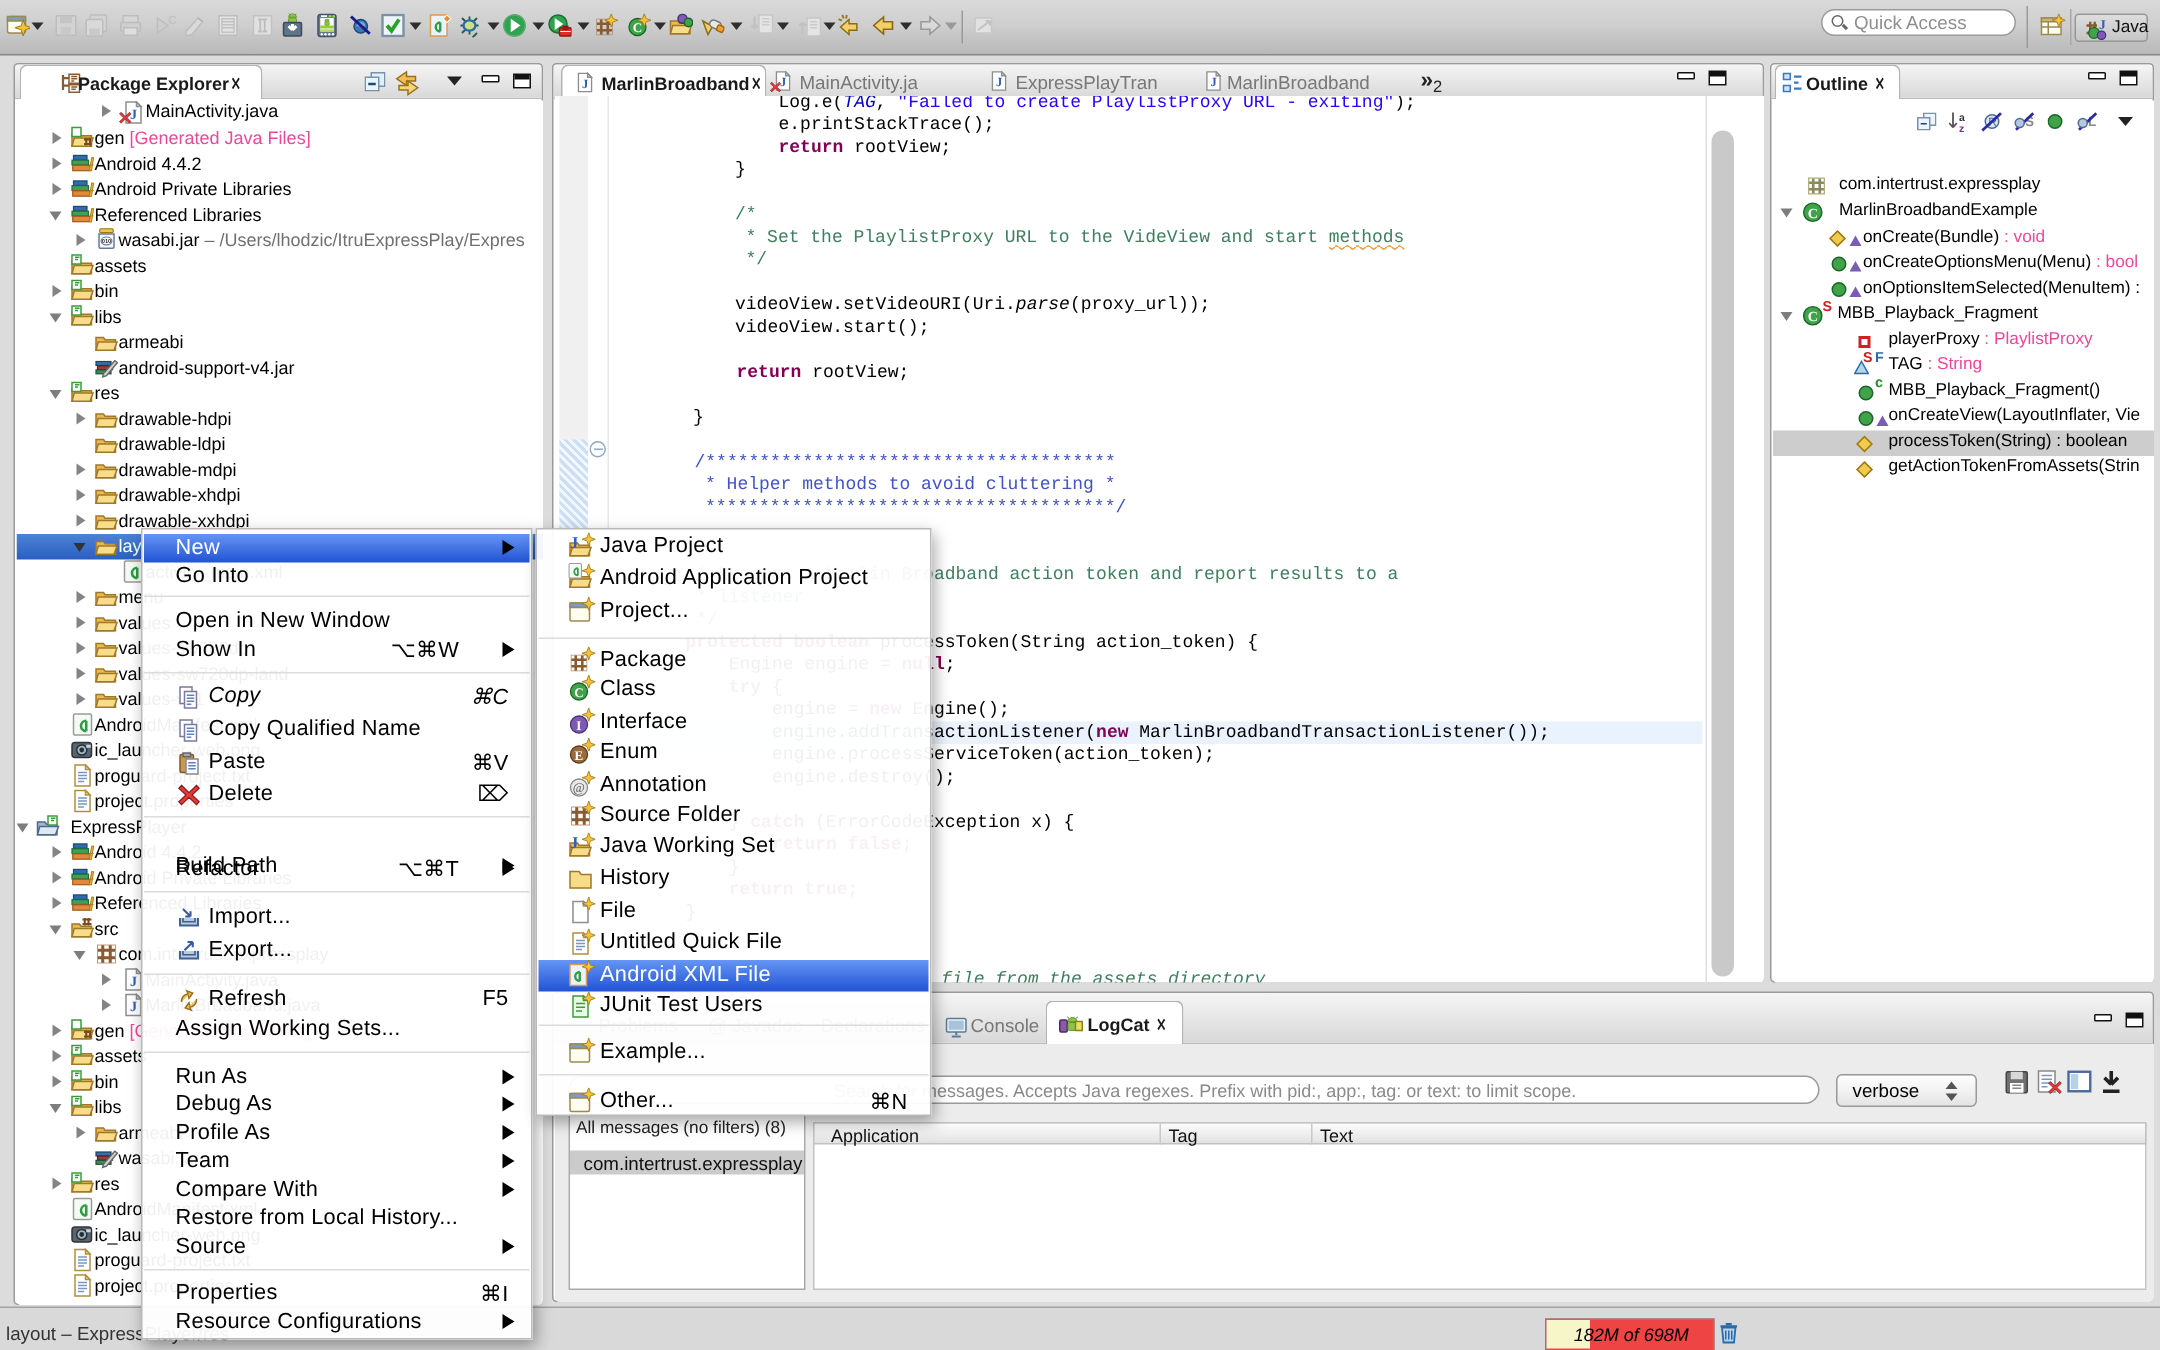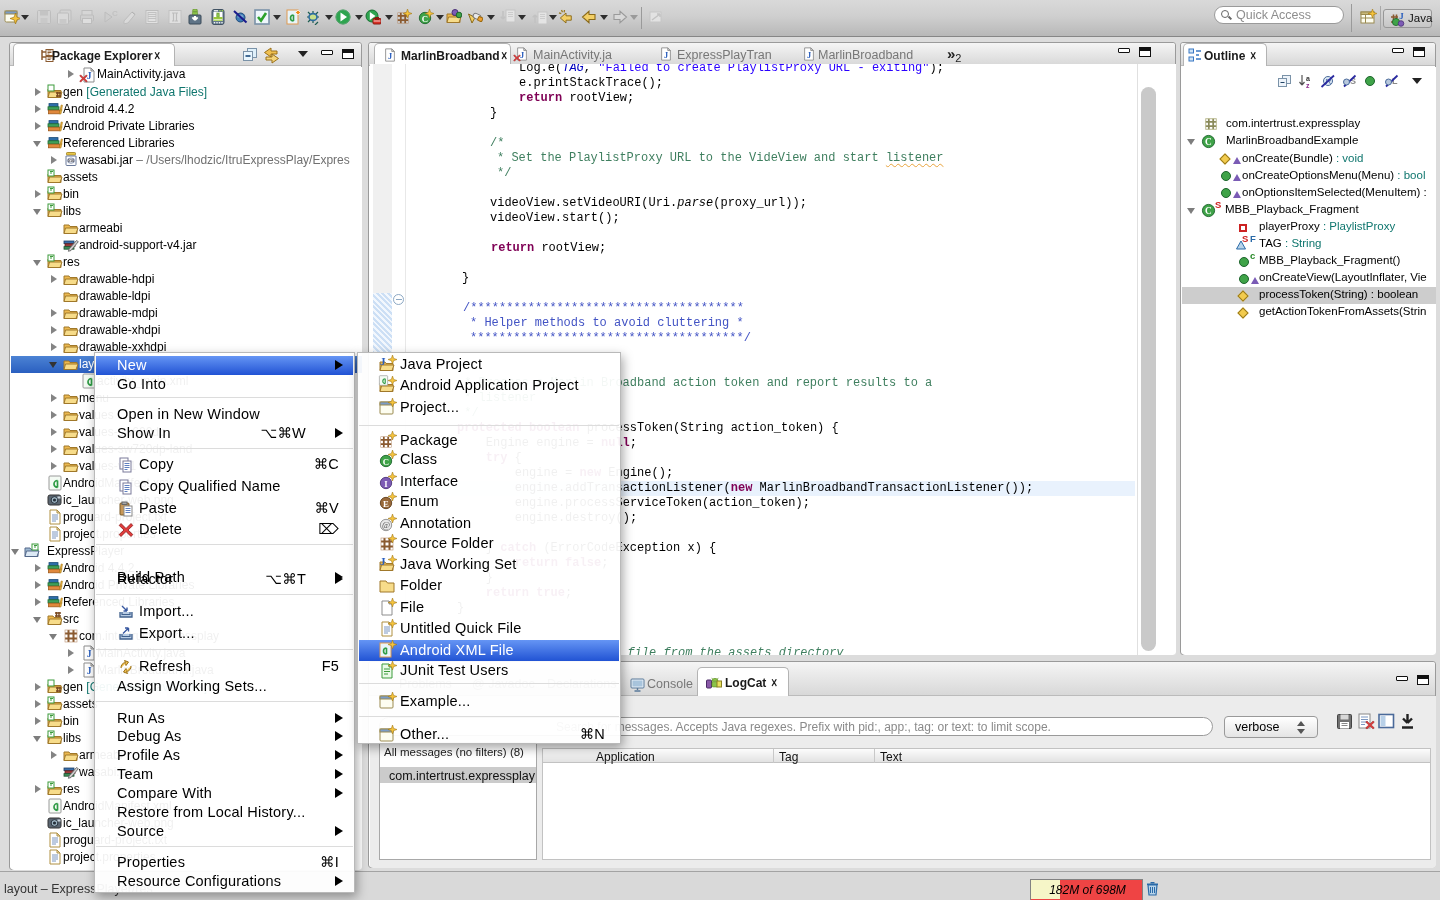--- a/index.html
+++ b/index.html
@@ -16,21 +16,21 @@
 .panel{position:absolute;background:#fff;border:1px solid #9a9a9a;border-radius:3px;}
 .tabstrip{position:absolute;left:0;top:0;right:0;height:23px;background:linear-gradient(#f5f5f5,#d8d8d8);border-bottom:1px solid #bbb;border-radius:3px 3px 0 0;}
 .vtab{position:absolute;top:0;height:23px;background:#fff;border:1px solid #b3b3b3;border-bottom:none;border-radius:5px 5px 0 0;}
 .vtab .lbl{position:absolute;top:4.5px;font-size:12px;color:#1a1a1a;font-weight:bold;}
 .x{color:#555;font-size:12px;font-weight:normal;}
 .minmax{position:absolute;width:12px;height:10px;border:1.5px solid #111;background:#fff;}
 .minmax:before{content:"";position:absolute;left:0;top:0;right:0;height:3px;background:#111;}
 .mini{position:absolute;width:12px;height:5px;border:1.5px solid #111;background:#fff;border-radius:1px;}
 .trow{position:absolute;height:17px;font-size:12px;color:#000;white-space:nowrap;}
 .trow .t{position:absolute;top:1px;}
-.dim{color:#0f766e;}
+.dim{color:#ec4899;}
 .gray{color:#707070;}
 .twc{position:absolute;top:4px;width:0;height:0;border-top:4.5px solid transparent;border-bottom:4.5px solid transparent;border-left:6.5px solid #848484;}
 .twe{position:absolute;top:6px;width:0;height:0;border-left:4.5px solid transparent;border-right:4.5px solid transparent;border-top:6.5px solid #7d7d7d;}
 .cl{position:absolute;font-family:"Liberation Mono",monospace;font-size:12px;line-height:15px;white-space:pre;color:#000;}
 .kw{color:#7f0055;font-weight:bold;}
 .str{color:#2a00ff;}
 .com{color:#3f7f5f;}
 .jdoc{color:#4253c4;}
 .sfield{color:#0000c0;font-style:italic;}
 .ital{font-style:italic;}
@@ -775,21 +775,21 @@
     <div class="abs" style="left:23px;top:230px;width:11px;height:11px;border:1px solid #8ca8c4;border-radius:50%;background:#fff;"></div>
     <div class="abs" style="left:25.5px;top:235px;width:6px;height:1.4px;background:#8ca8c4;"></div>
 
     <div class="abs" style="left:36px;top:417px;width:729px;height:15px;background:#e9f2fd;"></div>
 
     <div class="cl" style="left:149px;top:-3.5px;">Log.e(<span class="sfield">TAG</span>, <span class="str">"Failed to create PlaylistProxy URL - exiting"</span>);</div>
     <div class="cl" style="left:149px;top:11.5px;">e.printStackTrace();</div>
     <div class="cl" style="left:149px;top:26.5px;"><span class="kw">return</span> rootView;</div>
     <div class="cl" style="left:120px;top:41.5px;">}</div>
     <div class="cl com" style="left:120px;top:71.5px;">/*</div>
-    <div class="cl com" style="left:127px;top:86.5px;">* Set the PlaylistProxy URL to the VideView and start <span style="text-decoration:underline wavy #e8a33d;text-decoration-thickness:1px;text-underline-offset:2px;">listener</span></div>
+    <div class="cl com" style="left:127px;top:86.5px;">* Set the PlaylistProxy URL to the VideView and start <span style="text-decoration:underline wavy #e8a33d;text-decoration-thickness:1px;text-underline-offset:2px;">methods</span></div>
     <div class="cl com" style="left:127px;top:101.5px;">*/</div>
     <div class="cl" style="left:120px;top:131.5px;">videoView.setVideoURI(Uri.<span class="ital">parse</span>(proxy_url));</div>
     <div class="cl" style="left:120px;top:146.5px;">videoView.start();</div>
     <div class="cl" style="left:121px;top:176.5px;"><span class="kw">return</span> rootView;</div>
     <div class="cl" style="left:92px;top:206.5px;">}</div>
     <div class="cl jdoc" style="left:93px;top:236.5px;">/**************************************</div>
     <div class="cl jdoc" style="left:100px;top:251.5px;">* Helper methods to avoid cluttering *</div>
     <div class="cl jdoc" style="left:100px;top:266.5px;">**************************************/</div>
     <div class="cl com" style="left:87px;top:296.5px;">/*</div>
     <div class="cl com" style="left:94.2px;top:311.5px;">* Process a Marlin Broadband action token and report results to a</div>
@@ -986,21 +986,21 @@
       </svg>
 
     <div class="abs" style="left:9px;top:46px;width:158px;height:118px;background:#fff;border:1px solid #a8a8a8;">
       <div class="abs" style="left:4px;top:3px;font-size:11.5px;color:#222;white-space:nowrap;">All messages (no filters) (8)</div>
       <div class="abs" style="left:0;top:24px;width:156px;height:16px;background:#cbcbcb;"></div>
       <div class="abs" style="left:9px;top:25.5px;font-size:12.5px;color:#111;white-space:nowrap;">com.intertrust.expressplay</div>
     </div>
 
     <div class="abs" style="left:172px;top:52px;width:889px;height:112px;background:#fff;border:1px solid #c2c2c2;"></div>
     <div class="abs" style="left:172px;top:52px;width:889px;height:15px;background:linear-gradient(#fcfcfc,#e2e2e2);border:1px solid #c2c2c2;">
-      <span class="abs" style="left:11px;top:0.5px;font-size:12px;color:#111;margin-left:42px;">Application</span>
+      <span class="abs" style="left:11px;top:0.5px;font-size:12px;color:#111;">Application</span>
       <span class="abs" style="left:236px;top:0.5px;font-size:12px;color:#111;">Tag</span>
       <span class="abs" style="left:337px;top:0.5px;font-size:12px;color:#111;">Text</span>
       <span class="abs" style="left:230px;top:0;width:1px;height:14px;background:#c8c8c8;"></span>
       <span class="abs" style="left:331px;top:0;width:1px;height:14px;background:#c8c8c8;"></span>
     </div>
   </div>
 </div>
 
 <div id="status" style="position:absolute;left:0;top:871px;width:1440px;height:29px;background:#d9d9d9;border-top:1px solid #a3a3a3;">
   <div class="abs" style="left:4px;top:10px;font-size:12.5px;color:#333;">layout – ExpressPlayer/res</div>
@@ -1027,21 +1027,21 @@
   <div class="msep" style="top:44px;"></div>
   <div class="mi" style="top:51.5px;">
       <span class="txt" style="left:21px;">Open in New Window</span>
     </div>
   <div class="mi" style="top:71px;">
       <span class="txt" style="left:21px;">Show In</span>
       <span class="sc" style="right:47px;">⌥⌘W</span>
       <span class="sub"></span>
     </div>
   <div class="msep" style="top:94.5px;"></div>
-  <div class="mi" style="top:102.3px;">
+  <div class="mi" style="top:102.3px;font-style:italic;">
       <svg class="mic" style="left:22px" viewBox="0 0 16 16" width="16" height="16">
         <use href="#copy"></use>
       </svg>
       <span class="txt" style="left:43px;">Copy</span>
       <span class="sc" style="right:14px;">⌘C</span>
     </div>
   <div class="mi" style="top:124.3px;">
       <svg class="mic" style="left:22px" viewBox="0 0 16 16" width="16" height="16">
         <use href="#copy"></use>
       </svg>
@@ -1219,21 +1219,21 @@
           <text x="1" y="10" font-size="11" fill="#2b5fbe" font-family="serif" font-weight="bold">J</text>
         </svg><svg class="abs" style="right:-2px;top:-2px" width="9" height="9" viewBox="0 0 16 16">
           <use href="#star"></use>
         </svg></span>
       <span class="txt" style="left:41px;">Java Working Set</span>
     </div>
   <div class="mi" style="top:223.4px;">
       <span class="mic"><svg width="16" height="16">
           <path d="M1 3 h6 l1.5 2 H15 v9 H1 z" fill="#f7dc8a" stroke="#a0782a"></path>
         </svg></span>
-      <span class="txt" style="left:41px;">Folder</span>
+      <span class="txt" style="left:41px;">History</span>
     </div>
   <div class="mi" style="top:244.8px;">
       <span class="mic"><svg width="16" height="16">
           <path d="M3 1 h7 l3 3 v11 H3 z" fill="#fff" stroke="#8d8d8d"></path>
           <path d="M10 1 l3 3 h-3 z" fill="#d8d8d8" stroke="#8d8d8d"></path>
         </svg><svg class="abs" style="right:-2px;top:-2px" width="9" height="9" viewBox="0 0 16 16">
           <use href="#star"></use>
         </svg></span>
       <span class="txt" style="left:41px;">File</span>
     </div>

